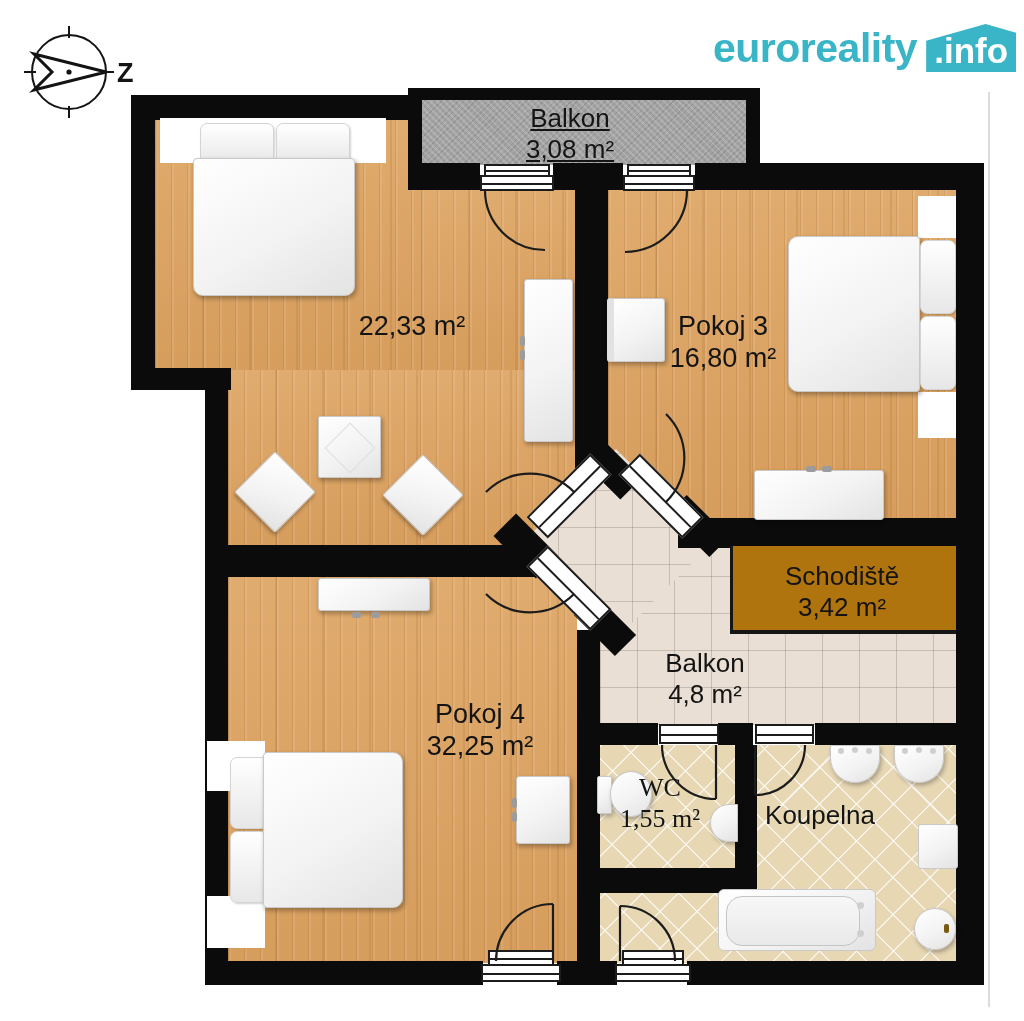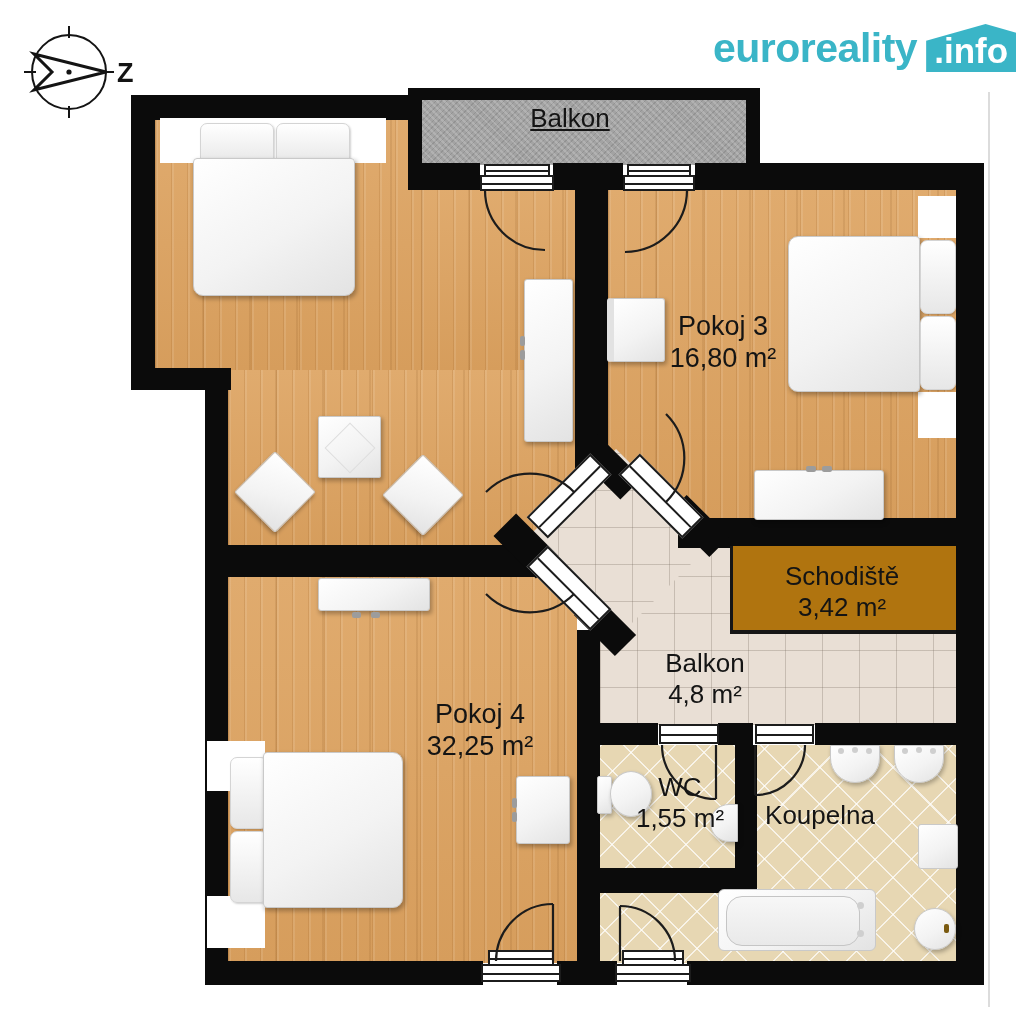--- a/index.html
+++ b/index.html
@@ -177,40 +177,42 @@
     <line x1="755" y1="745" x2="755" y2="795"></line>
     <path d="M496 961 A57 57 0 0 1 553 904"></path>
     <line x1="553" y1="961" x2="553" y2="904"></line>
     <path d="M675 961 A55 55 0 0 0 620 906"></path>
     <line x1="620" y1="961" x2="620" y2="906"></line>
   </g>
 </svg>
 
 <div class="label" style="left:470px;top:103px;width:200px;text-decoration:underline;">
   <div>Balkon</div>
+  <div>3,08 m²</div>
 </div>
 <div class="label big" style="left:322px;top:310px;width:180px;">
+  <div>22,33 m²</div>
 </div>
 <div class="label big" style="left:633px;top:310px;width:180px;">
   <div>Pokoj 3</div>
   <div>16,80 m²</div>
 </div>
 <div class="label big" style="left:390px;top:698px;width:180px;">
   <div>Pokoj 4</div>
   <div>32,25 m²</div>
 </div>
 <div class="label" style="left:757px;top:561px;width:170px;">
   <div>Schodiště</div>
   <div>3,42 m²</div>
 </div>
 <div class="label" style="left:620px;top:648px;width:170px;">
   <div>Balkon</div>
   <div>4,8 m²</div>
 </div>
-<div class="label" style="left:620px;top:772px;width:120px;">
+<div class="label" style="left:600px;top:772px;width:120px;font-family:Liberation Serif, serif;">
   <div>WC</div>
   <div>1,55 m²</div>
 </div>
 <div class="label" style="left:735px;top:800px;width:170px;">
   <div>Koupelna</div>
 </div>
 
 <svg class="abs" style="left:14px;top:14px;" width="140" height="120" viewBox="0 0 140 120">
   <circle cx="55" cy="58" r="37" fill="none" stroke="#141414" stroke-width="2"></circle>
   <line x1="55" y1="12" x2="55" y2="24" stroke="#141414" stroke-width="2"></line>

